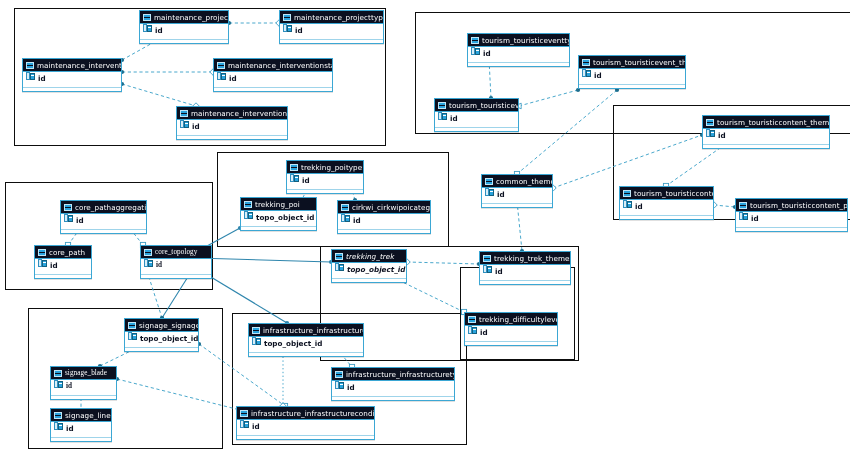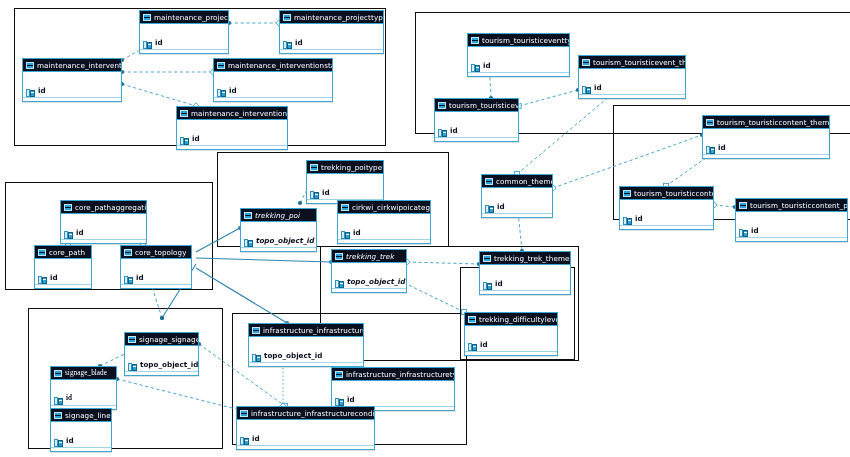--- a/index.html
+++ b/index.html
@@ -51,23 +51,23 @@
   }
   .tbl .hdr .tname{
     color:#ffffff;
     font-size:7.2px;
     line-height:13px;
     white-space:nowrap;
     letter-spacing:.01em;
   }
   .tbl .row{
     display:flex;
-    align-items:flex-end;
+    align-items:flex-start;
     gap:3px;
-    height:26px;
+    height:16px;
     padding:0 3px;
     box-sizing:border-box;
     background:#ffffff;
     border-bottom:1.4px solid #9fd4ea;
     overflow:hidden;
   }
   .tbl .row .fname{
     color:#0b1020;
     font-size:7.2px;
     line-height:13px;
@@ -393,36 +393,36 @@
         <div class="row">
           <span class="ico-key">
             <span class="k1"></span>
             <span class="k2"></span>
             <span class="k3"></span>
           </span>
           <span class="fname">id</span>
         </div>
         <div class="foot"></div>
       </div>
-      <div class="tbl" style="left: 286px; top: 160px; width: 78px; margin-left: 20px;">
+      <div class="tbl" style="left: 286px; top: 160px; width: 78px;">
         <div class="hdr">
           <span class="ico-table"></span>
           <span class="tname">trekking_poitype</span>
         </div>
         <div class="row">
           <span class="ico-key">
             <span class="k1"></span>
             <span class="k2"></span>
             <span class="k3"></span>
           </span>
           <span class="fname">id</span>
         </div>
         <div class="foot"></div>
       </div>
-      <div class="tbl" style="left: 240px; top: 208px; width: 77px; font-style: italic;">
+      <div class="tbl" style="left: 240px; top: 197px; width: 77px;">
         <div class="hdr">
           <span class="ico-table"></span>
           <span class="tname">trekking_poi</span>
         </div>
         <div class="row">
           <span class="ico-key">
             <span class="k1"></span>
             <span class="k2"></span>
             <span class="k3"></span>
           </span>
@@ -468,21 +468,21 @@
         <div class="row">
           <span class="ico-key">
             <span class="k1"></span>
             <span class="k2"></span>
             <span class="k3"></span>
           </span>
           <span class="fname">id</span>
         </div>
         <div class="foot"></div>
       </div>
-      <div class="tbl" style="left: 120px; top: 245px; width: 72px;">
+      <div class="tbl" style="left: 140px; top: 245px; width: 72px; font-family: Liberation Serif, serif;">
         <div class="hdr">
           <span class="ico-table"></span>
           <span class="tname">core_topology</span>
         </div>
         <div class="row">
           <span class="ico-key">
             <span class="k1"></span>
             <span class="k2"></span>
             <span class="k3"></span>
           </span>
@@ -528,21 +528,21 @@
         <div class="row">
           <span class="ico-key">
             <span class="k1"></span>
             <span class="k2"></span>
             <span class="k3"></span>
           </span>
           <span class="fname">id</span>
         </div>
         <div class="foot"></div>
       </div>
-      <div class="tbl" style="left: 124px; top: 332px; width: 75px;">
+      <div class="tbl" style="left: 124px; top: 318px; width: 75px;">
         <div class="hdr">
           <span class="ico-table"></span>
           <span class="tname">signage_signage</span>
         </div>
         <div class="row">
           <span class="ico-key">
             <span class="k1"></span>
             <span class="k2"></span>
             <span class="k3"></span>
           </span>

